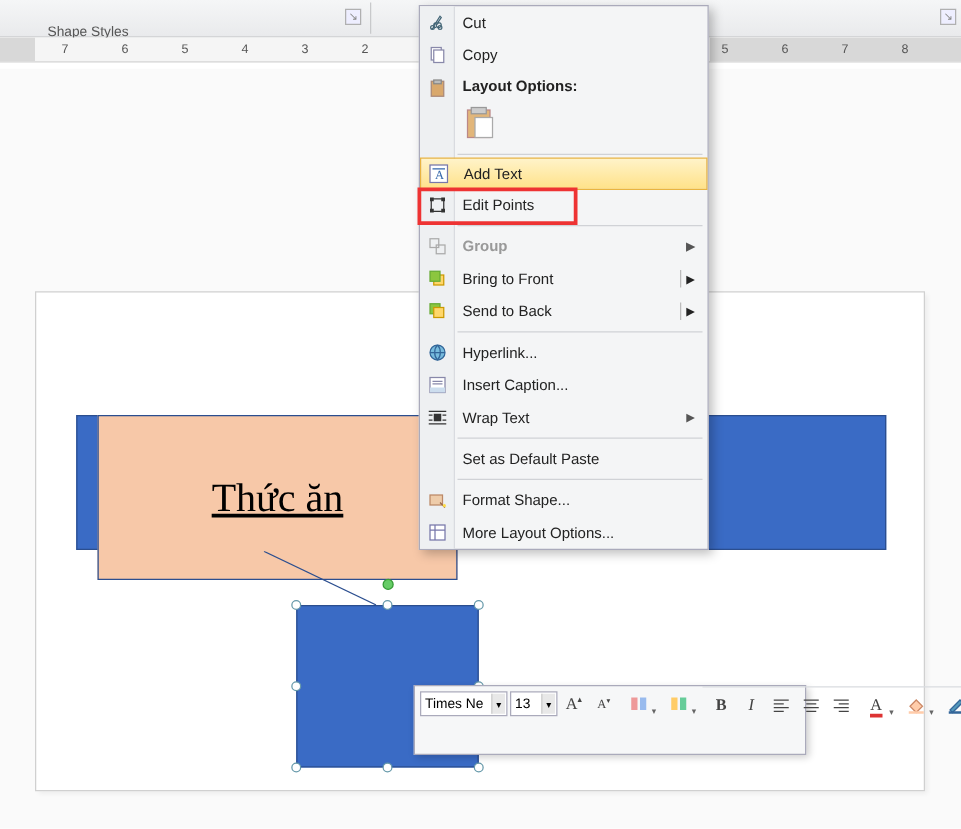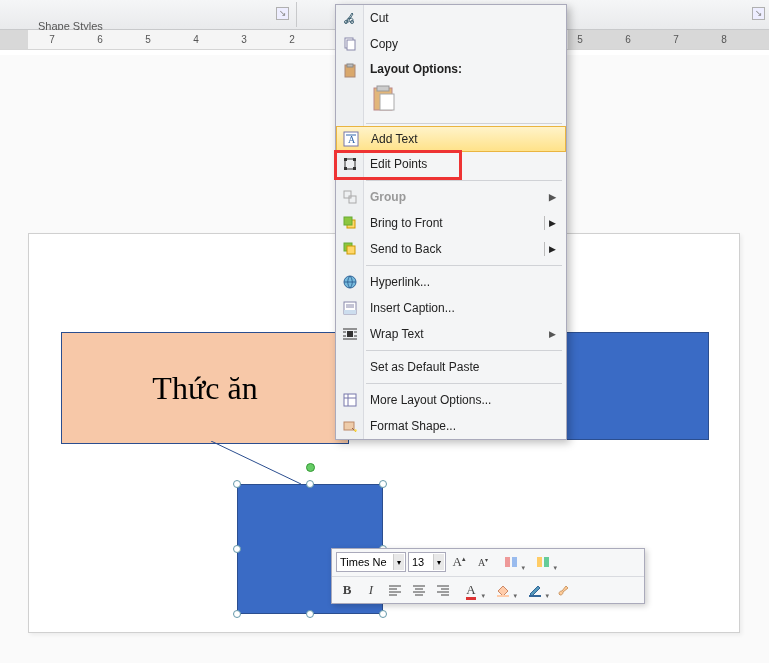--- a/index.html
+++ b/index.html
@@ -87,32 +87,33 @@
       position: absolute;
       left: 32px;
       top: 98px;
       width: 648px;
       height: 108px;
       background: #3a6bc5;
       border: 1px solid #2b4e8f;
     }
     .shape-orange {
       position: absolute;
-      left: 32px;
+      left: 49px;
       top: 98px;
       width: 288px;
-      height: 112px;
+      height: 132px;
       background: #f7c8a8;
       border: 1px solid #2b4e8f;
       display: flex;
       align-items: center;
       justify-content: center;
       font-family: "Times New Roman", serif;
       font-size: 32px;
       color: #000;
+      text-decoration: underline;
     }
     .shape-small-blue {
       position: absolute;
       left: 208px;
       top: 250px;
       width: 146px;
       height: 130px;
       background: #3a6bc5;
       border: 1px solid #2b4e8f;
     }
@@ -226,21 +227,21 @@
       position: absolute;
       left: 331px;
       top: 548px;
       width: 314px;
       height: 56px;
       background: #f6f7f8;
       border: 1px solid #aab;
       box-shadow: 2px 2px 6px rgba(0,0,0,0.2);
       z-index: 90;
       display: flex;
-      flex-direction: column;
+      flex-direction: row;
     }
     .mt-row {
       display: flex;
       align-items: center;
       height: 28px;
       padding: 0 4px;
       gap: 2px;
     }
     .mt-select {
       height: 20px;
@@ -493,37 +494,37 @@
 
   <div class="cm-item">
     <span>Set as Default Paste</span>
   </div>
 
   <div class="cm-sep"></div>
 
   <div class="cm-item">
     <span class="cm-icon">
       <svg class="ico" viewBox="0 0 16 16">
+          <rect x="2" y="4" width="10" height="8" fill="#eca" stroke="#b86"></rect>
+          <path d="M10 10l4 4" stroke="#964"></path>
+          <path d="M12 12l2-1 1 2-2 1z" fill="#fd4"></path>
+        </svg>
+    </span>
+    <span>Format Shape...</span>
+  </div>
+
+  <div class="cm-item">
+    <span class="cm-icon">
+      <svg class="ico" viewBox="0 0 16 16">
           <rect x="2" y="2" width="12" height="12" fill="#fff" stroke="#77a"></rect>
           <line x1="2" y1="6" x2="14" y2="6" stroke="#77a"></line>
           <line x1="6" y1="2" x2="6" y2="14" stroke="#77a"></line>
         </svg>
     </span>
     <span>More Layout Options...</span>
-  </div>
-
-  <div class="cm-item">
-    <span class="cm-icon">
-      <svg class="ico" viewBox="0 0 16 16">
-          <rect x="2" y="4" width="10" height="8" fill="#eca" stroke="#b86"></rect>
-          <path d="M10 10l4 4" stroke="#964"></path>
-          <path d="M12 12l2-1 1 2-2 1z" fill="#fd4"></path>
-        </svg>
-    </span>
-    <span>Format Shape...</span>
   </div>
 </div>
 
 <div class="red-box"></div>
 
 <div class="mini-toolbar">
   <div class="mt-row">
     <div class="mt-select" style="width:70px;">
       <span>Times Ne</span>
       <span class="dd">▾</span>

